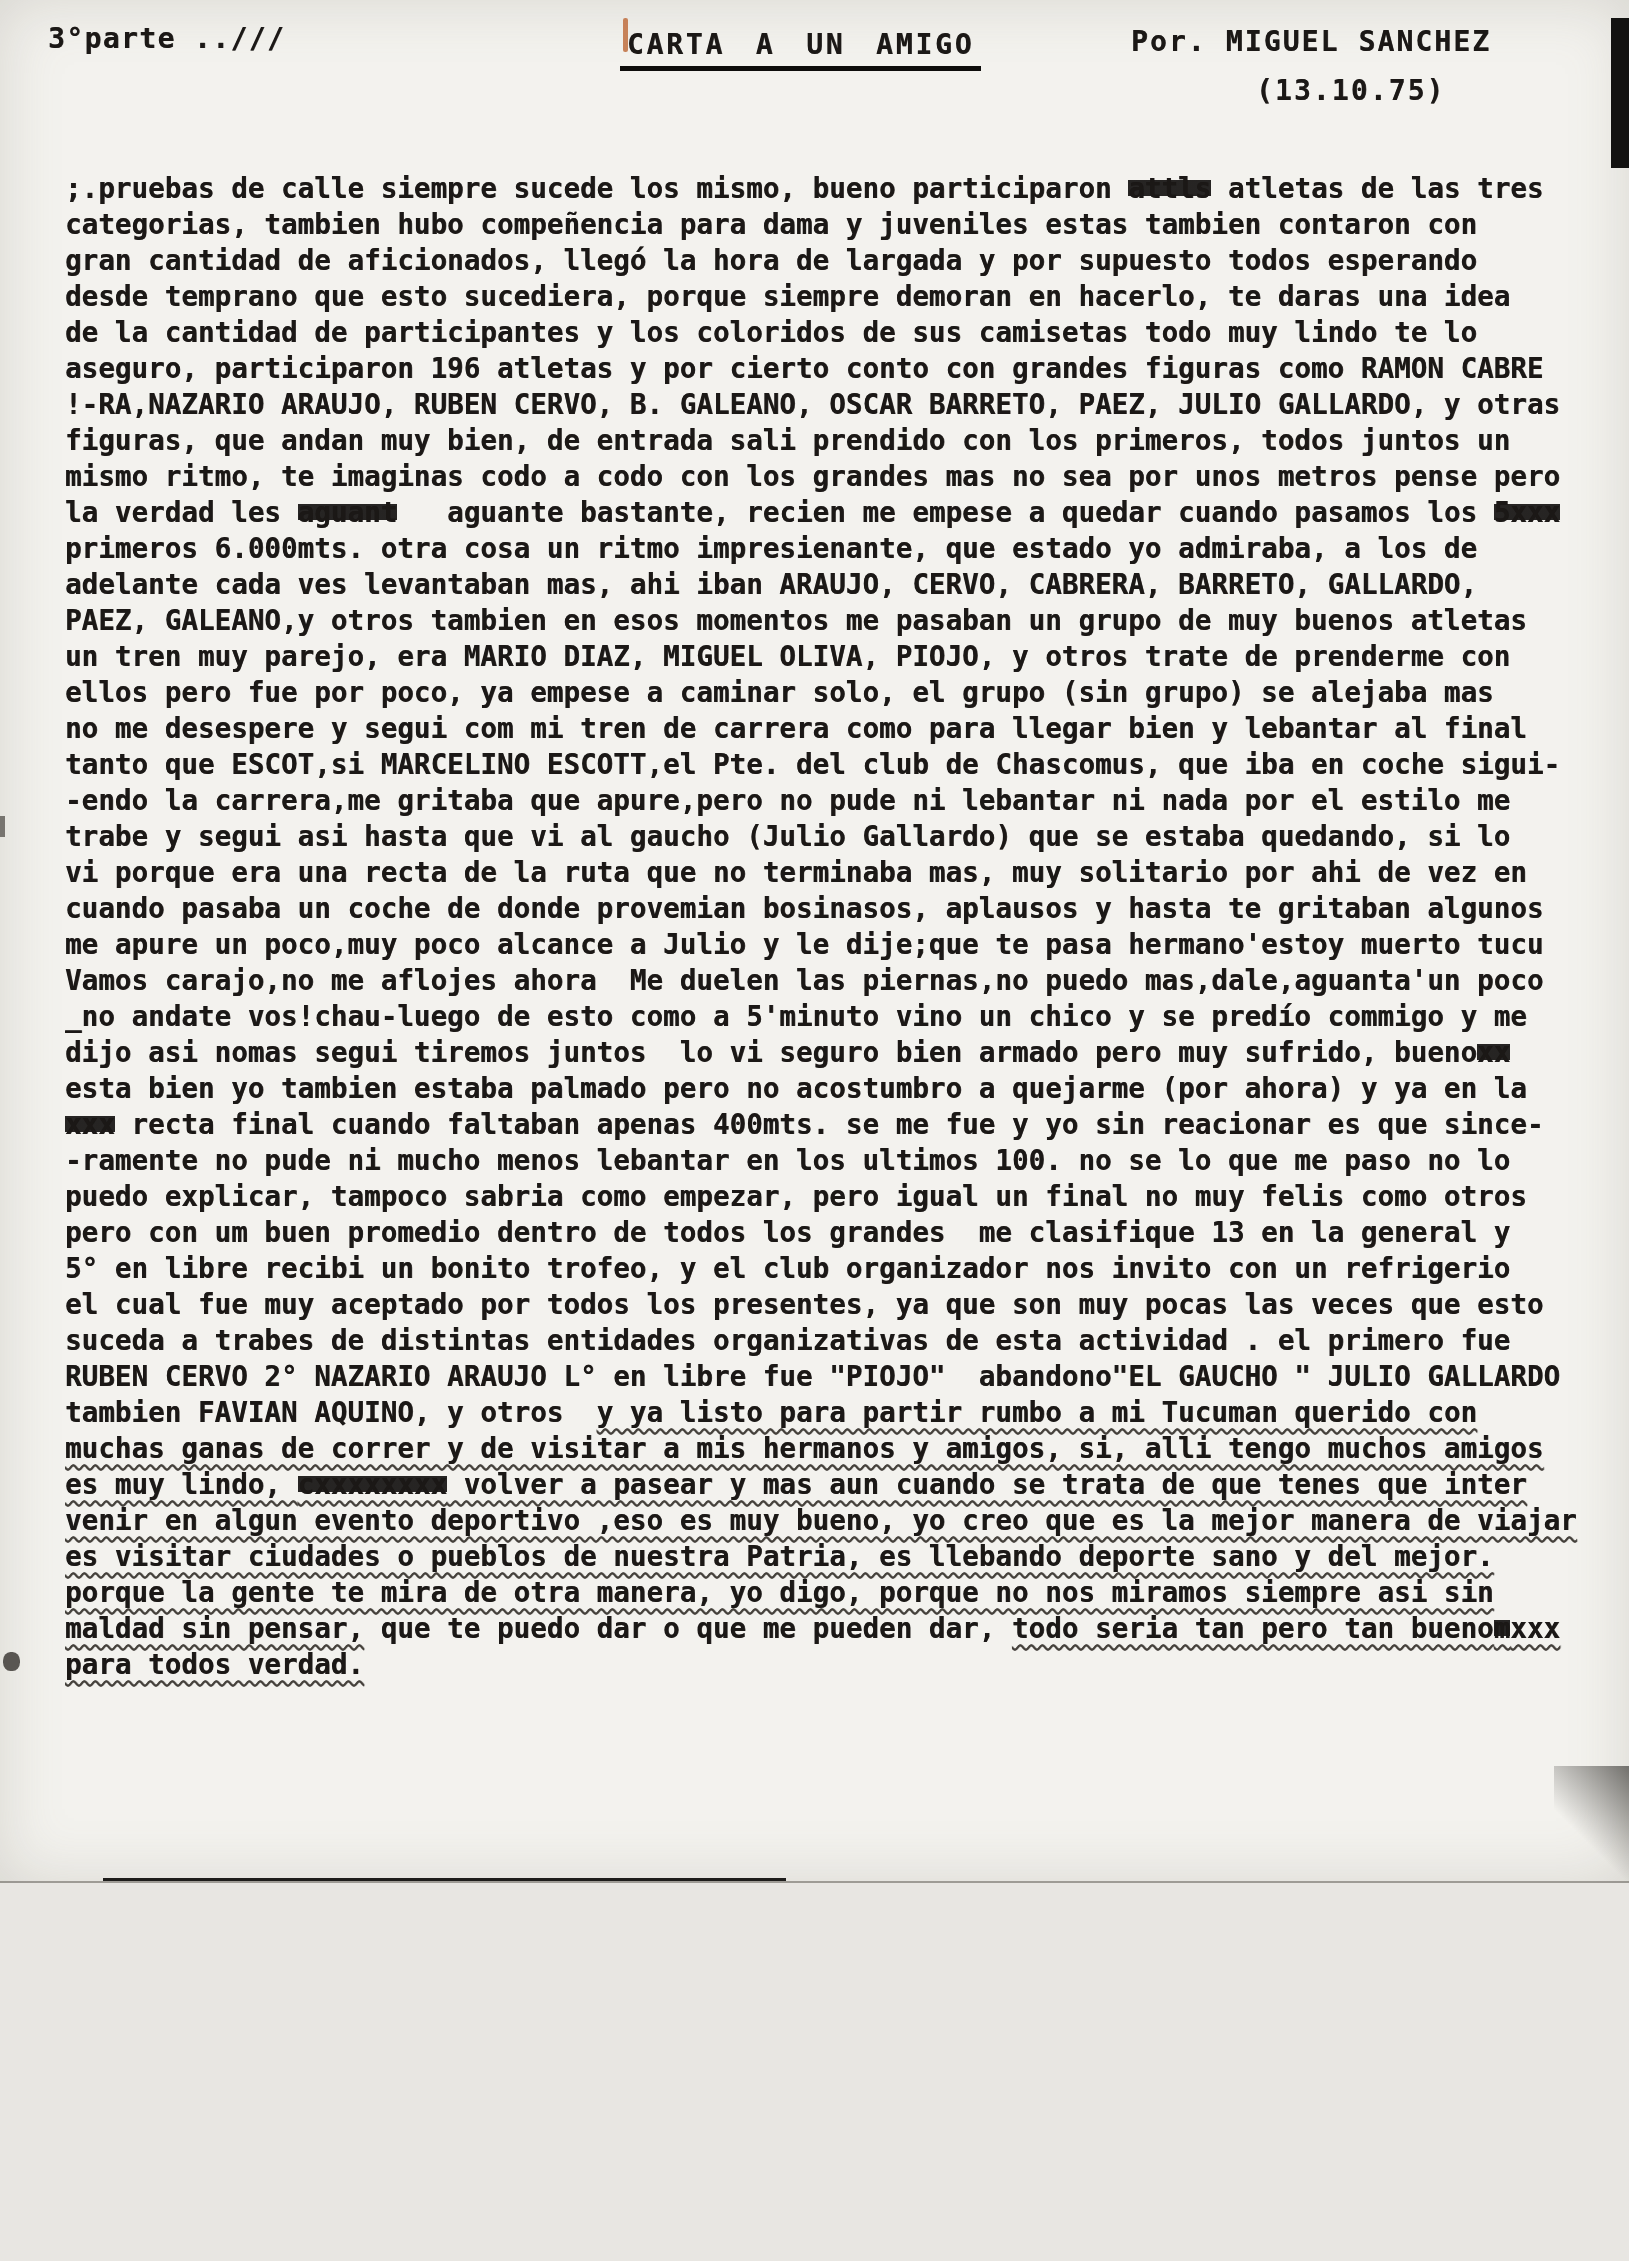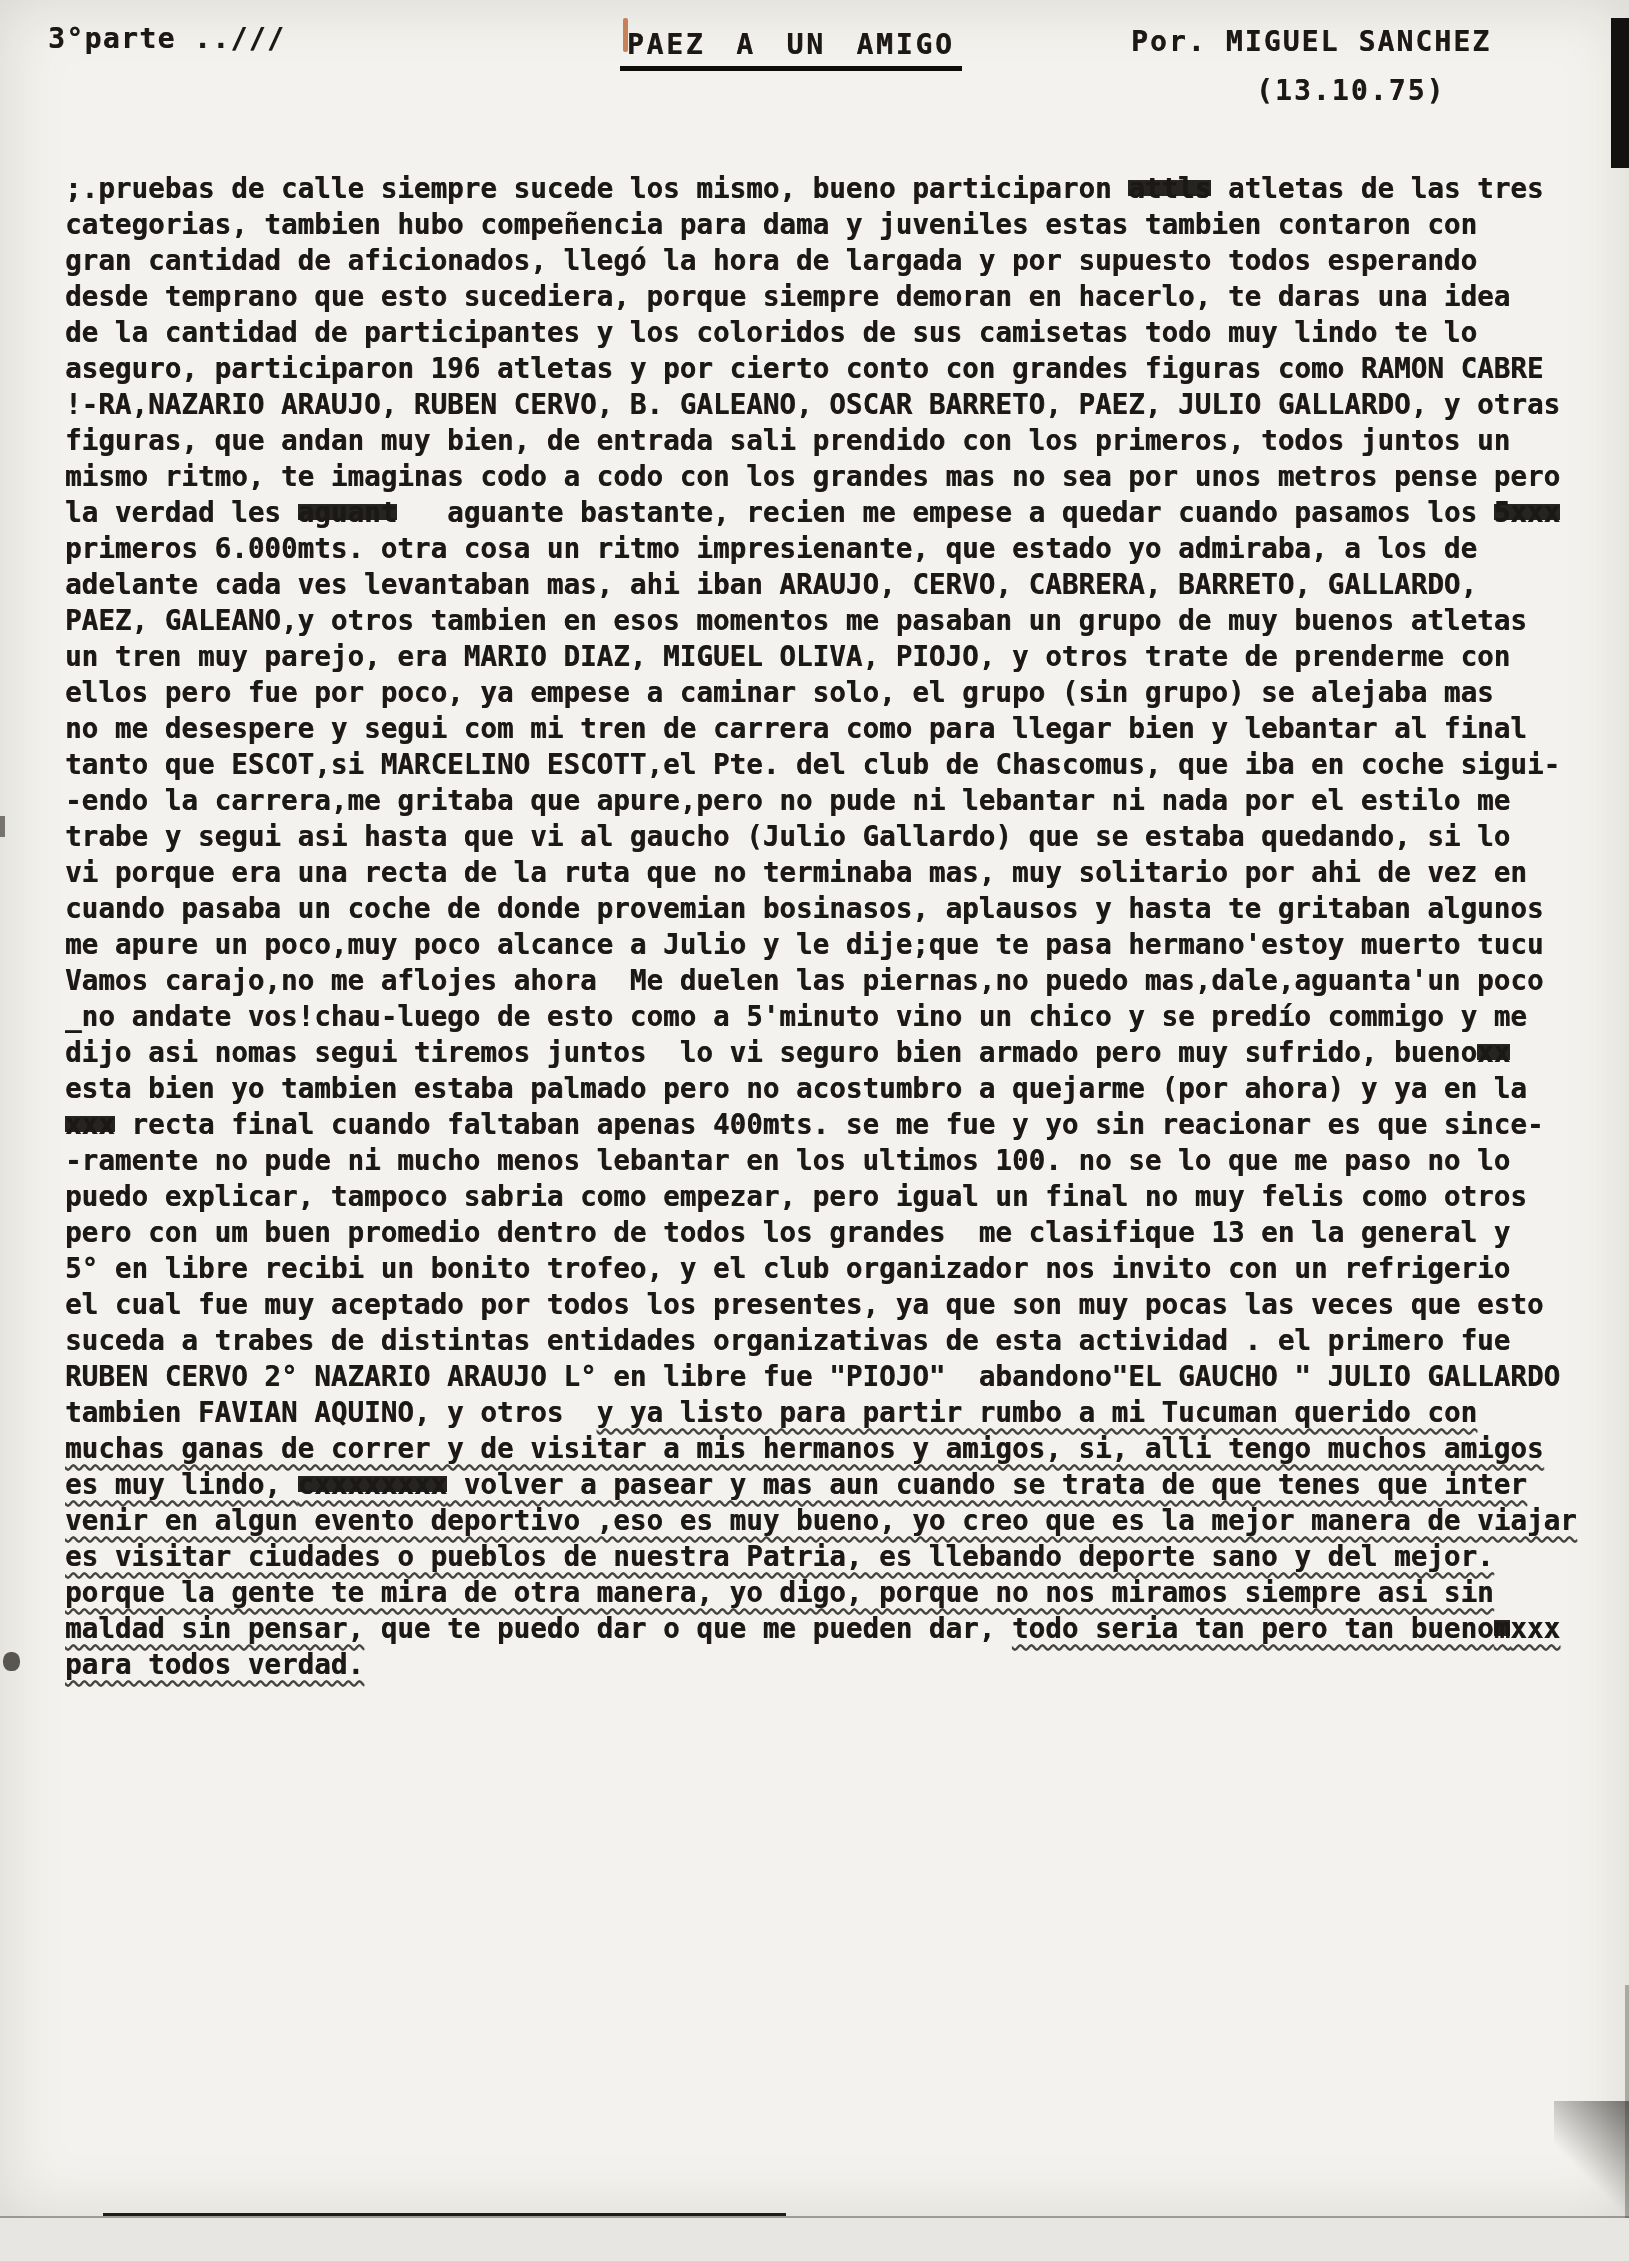--- a/index.html
+++ b/index.html
@@ -3,21 +3,21 @@
 <meta charset="utf-8">
 <style>
   :root{
     --ink:#1b1816;
     --paper:#f3f2ee;
     --pencil:#45413b;
   }
   html,body{margin:0;padding:0;}
   body{width:1630px;height:2261px;background:#e8e6e2;font-family:"DejaVu Sans Mono","Liberation Mono",monospace;}
   .page{
-    position:relative;width:1630px;height:2218px;overflow:hidden;
+    position:relative;width:1630px;height:1883px;overflow:hidden;
     background:var(--paper);
     box-shadow:inset 0 0 62px rgba(120,114,102,0.22);
   }
   .tw{ 
     color:var(--ink);
     font-weight:bold;
     text-shadow:0.4px 0 0.3px rgba(25,22,20,0.75);
   }
   .hdr-part{position:absolute;left:48px;top:22px;font-size:28px;letter-spacing:1.4px;}
   .hdr-title{
@@ -55,21 +55,21 @@
   .artifact-right-shade{position:absolute;right:0;top:1985px;width:5.5px;height:276px;background:rgba(60,57,52,0.35);}
   .artifact-left-mark{position:absolute;left:3.4px;top:1652px;width:16.5px;height:19.3px;background:#34312d;opacity:.8;border-radius:45%;}
   .artifact-left-tick{position:absolute;left:0;top:816px;width:4.8px;height:20.7px;background:#3c3833;opacity:.65;}
 </style>
 </head>
 <body>
 
 <div class="page">
 
   <div class="tw hdr-part">3°parte ..///</div>
-  <div class="tw hdr-title">PAEZ A UN AMIGO</div>
+  <div class="tw hdr-title">CARTA A UN AMIGO</div>
   <div class="tw hdr-author">Por. MIGUEL SANCHEZ</div>
   <div class="tw hdr-date">(13.10.75)</div>
 
   <div class="tw body-text"><div class="line"><span>;.pruebas de calle siempre sucede los mismo, bueno participaron </span><span class="strike">attls</span><span> atletas de las tres</span></div><div class="line"><span>categorias, tambien hubo compeñencia para dama y juveniles estas tambien contaron con</span></div><div class="line"><span>gran cantidad de aficionados, llegó la hora de largada y por supuesto todos esperando</span></div><div class="line"><span>desde temprano que esto sucediera, porque siempre demoran en hacerlo, te daras una idea</span></div><div class="line"><span>de la cantidad de participantes y los coloridos de sus camisetas todo muy lindo te lo</span></div><div class="line"><span>aseguro, participaron 196 atletas y por cierto conto con grandes figuras como RAMON CABRE</span></div><div class="line"><span>!-RA,NAZARIO ARAUJO, RUBEN CERVO, B. GALEANO, OSCAR BARRETO, PAEZ, JULIO GALLARDO, y otras</span></div><div class="line"><span>figuras, que andan muy bien, de entrada sali prendido con los primeros, todos juntos un</span></div><div class="line"><span>mismo ritmo, te imaginas codo a codo con los grandes mas no sea por unos metros pense pero</span></div><div class="line"><span>la verdad les </span><span class="strike">aguant</span><span>   aguante bastante, recien me empese a quedar cuando pasamos los </span><span class="strike">5xxx</span></div><div class="line"><span>primeros 6.000mts. otra cosa un ritmo impresienante, que estado yo admiraba, a los de</span></div><div class="line"><span>adelante cada ves levantaban mas, ahi iban ARAUJO, CERVO, CABRERA, BARRETO, GALLARDO,</span></div><div class="line"><span>PAEZ, GALEANO,y otros tambien en esos momentos me pasaban un grupo de muy buenos atletas</span></div><div class="line"><span>un tren muy parejo, era MARIO DIAZ, MIGUEL OLIVA, PIOJO, y otros trate de prenderme con</span></div><div class="line"><span>ellos pero fue por poco, ya empese a caminar solo, el grupo (sin grupo) se alejaba mas</span></div><div class="line"><span>no me desespere y segui com mi tren de carrera como para llegar bien y lebantar al final</span></div><div class="line"><span>tanto que ESCOT,si MARCELINO ESCOTT,el Pte. del club de Chascomus, que iba en coche sigui-</span></div><div class="line"><span>-endo la carrera,me gritaba que apure,pero no pude ni lebantar ni nada por el estilo me</span></div><div class="line"><span>trabe y segui asi hasta que vi al gaucho (Julio Gallardo) que se estaba quedando, si lo</span></div><div class="line"><span>vi porque era una recta de la ruta que no terminaba mas, muy solitario por ahi de vez en</span></div><div class="line"><span>cuando pasaba un coche de donde provemian bosinasos, aplausos y hasta te gritaban algunos</span></div><div class="line"><span>me apure un poco,muy poco alcance a Julio y le dije;que te pasa hermano'estoy muerto tucu</span></div><div class="line"><span>Vamos carajo,no me aflojes ahora  Me duelen las piernas,no puedo mas,dale,aguanta'un poco</span></div><div class="line"><span>_no andate vos!chau-luego de esto como a 5'minuto vino un chico y se predío commigo y me</span></div><div class="line"><span>dijo asi nomas segui tiremos juntos  lo vi seguro bien armado pero muy sufrido, bueno</span><span class="strike">xx</span></div><div class="line"><span>esta bien yo tambien estaba palmado pero no acostumbro a quejarme (por ahora) y ya en la</span></div><div class="line"><span class="strike">xxx</span><span> recta final cuando faltaban apenas 400mts. se me fue y yo sin reacionar es que since-</span></div><div class="line"><span>-ramente no pude ni mucho menos lebantar en los ultimos 100. no se lo que me paso no lo</span></div><div class="line"><span>puedo explicar, tampoco sabria como empezar, pero igual un final no muy felis como otros</span></div><div class="line"><span>pero con um buen promedio dentro de todos los grandes  me clasifique 13 en la general y</span></div><div class="line"><span>5° en libre recibi un bonito trofeo, y el club organizador nos invito con un refrigerio</span></div><div class="line"><span>el cual fue muy aceptado por todos los presentes, ya que son muy pocas las veces que esto</span></div><div class="line"><span>suceda a trabes de distintas entidades organizativas de esta actividad . el primero fue</span></div><div class="line"><span>RUBEN CERVO 2° NAZARIO ARAUJO L° en libre fue "PIOJO"  abandono"EL GAUCHO " JULIO GALLARDO</span></div><div class="line"><span>tambien FAVIAN AQUINO, y otros  </span><span class="pencil-u">y ya listo para partir rumbo a mi Tucuman querido con</span></div><div class="line"><span class="pencil-u">muchas ganas de correr y de visitar a mis hermanos y amigos, si, alli tengo muchos amigos</span></div><div class="line"><span class="pencil-u">es muy lindo, </span><span class="strike pencil-u">cxxxxxxxx</span><span class="pencil-u"> volver a pasear y mas aun cuando se trata de que tenes que inter</span></div><div class="line"><span class="pencil-u">venir en algun evento deportivo ,eso es muy bueno, yo creo que es la mejor manera de viajar</span></div><div class="line"><span class="pencil-u">es visitar ciudades o pueblos de nuestra Patria, es llebando deporte sano y del mejor.</span></div><div class="line"><span class="pencil-u">porque la gente te mira de otra manera, yo digo, porque no nos miramos siempre asi sin</span></div><div class="line"><span class="pencil-u">maldad sin pensar,</span><span> que te puedo dar o que me pueden dar, </span><span class="pencil-u">todo seria tan pero tan bueno</span><span class="strike pencil-u">m</span><span class="pencil-u">xxx</span></div><div class="line"><span class="pencil-u">para todos verdad.</span></div></div>
 
   <div class="artifact-right-bar"></div>
   <div class="artifact-orange-tick"></div>
   <div class="artifact-bottom-line"></div>
   <div class="artifact-bottom-edge"></div>
   <div class="artifact-corner-shadow"></div>

